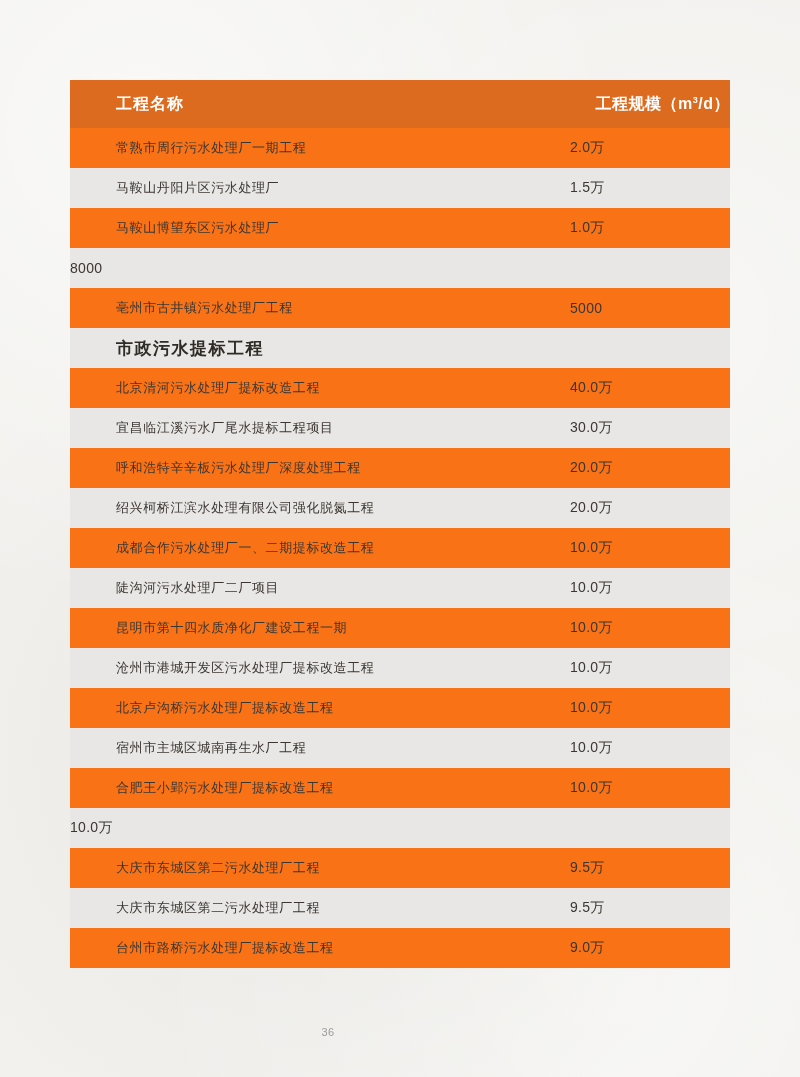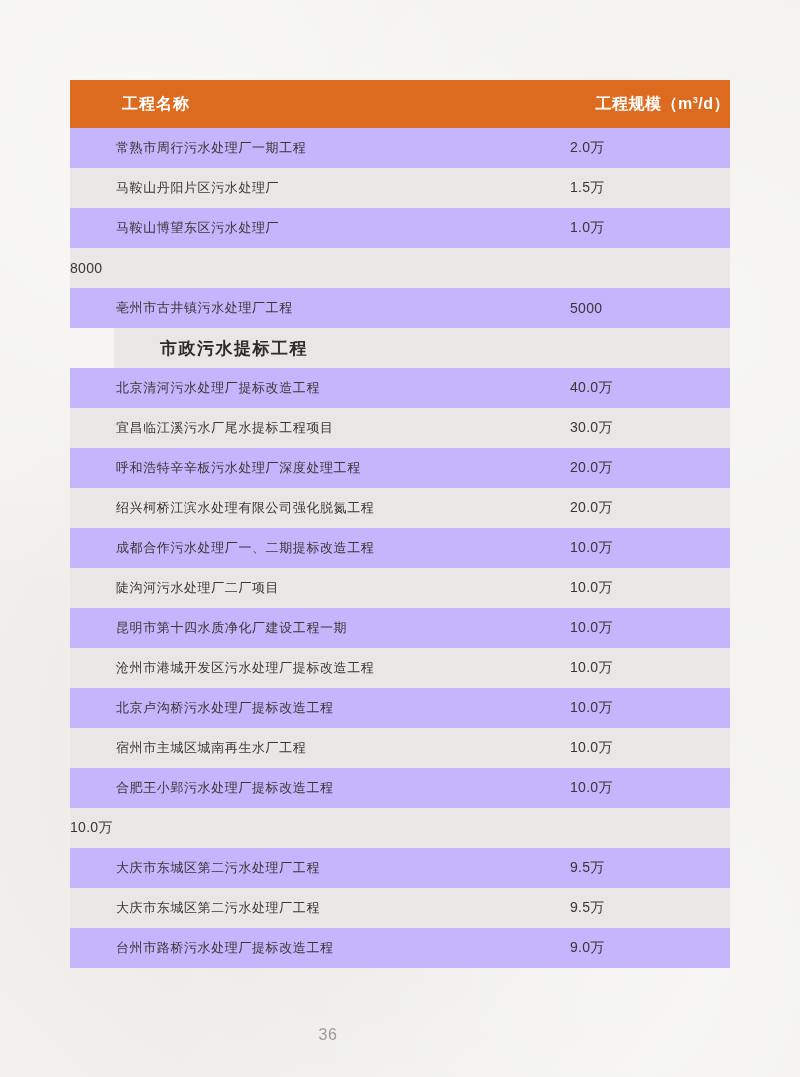--- a/index.html
+++ b/index.html
@@ -17,49 +17,49 @@
   }
   .doc-table {
     position:absolute; left:70px; top:80px; width:660px;
   }
   .thead {
     display:flex; align-items:center;
     height:48px; background:#dc6b20; color:#ffffff;
   }
   .thead .cell-name {
     flex:1; padding-left:46px;
-    font-size:16px; font-weight:bold; letter-spacing:1px;margin-left:6px;
+    font-size:16px; font-weight:bold; letter-spacing:1px;
   }
   .thead .cell-scale {
     width:185px; text-align:right;
     font-size:16px; font-weight:bold; letter-spacing:.5px;
   }
   .thead sup { font-size:9px; }
   .tbody .trow {
     display:flex; align-items:center;
-    height:40px; background:#c4b5fd;
+    height:40px; background:#f97316;
   }
   .tbody .trow:nth-child(even) { background:#e8e7e5; }
   .trow .cell-name {
     flex:1; padding-left:46px;
     font-size:13px; color:#3b3632; letter-spacing:.6px;
   }
   .trow .cell-scale {
     width:160px; text-align:left;
     font-size:14px; color:#3b3632; letter-spacing:.3px;
   }
   .section-row {
     display:flex; align-items:center;
     height:40px; background:#e8e7e5;
     padding-left:46px;
-    font-size:17px; font-weight:bold; color:#2f2b27; letter-spacing:1.5px;margin-left:44px;
+    font-size:17px; font-weight:bold; color:#2f2b27; letter-spacing:1.5px;
   }
   .page-footer {
     position:absolute; left:0; top:1026px; width:656px;
-    text-align:center; font-size:16px; color:#9b9b9b; letter-spacing:.5px;
+    text-align:center; font-size:11px; color:#9b9b9b; letter-spacing:.5px;
   }
 </style>
 </head>
 <body>
 
 <div class="doc-table">
 
   <div class="thead">
     <div class="cell-name">工程名称</div>
     <div class="cell-scale"><span>工程规模（m</span><sup>3</sup><span>/d）</span></div>

